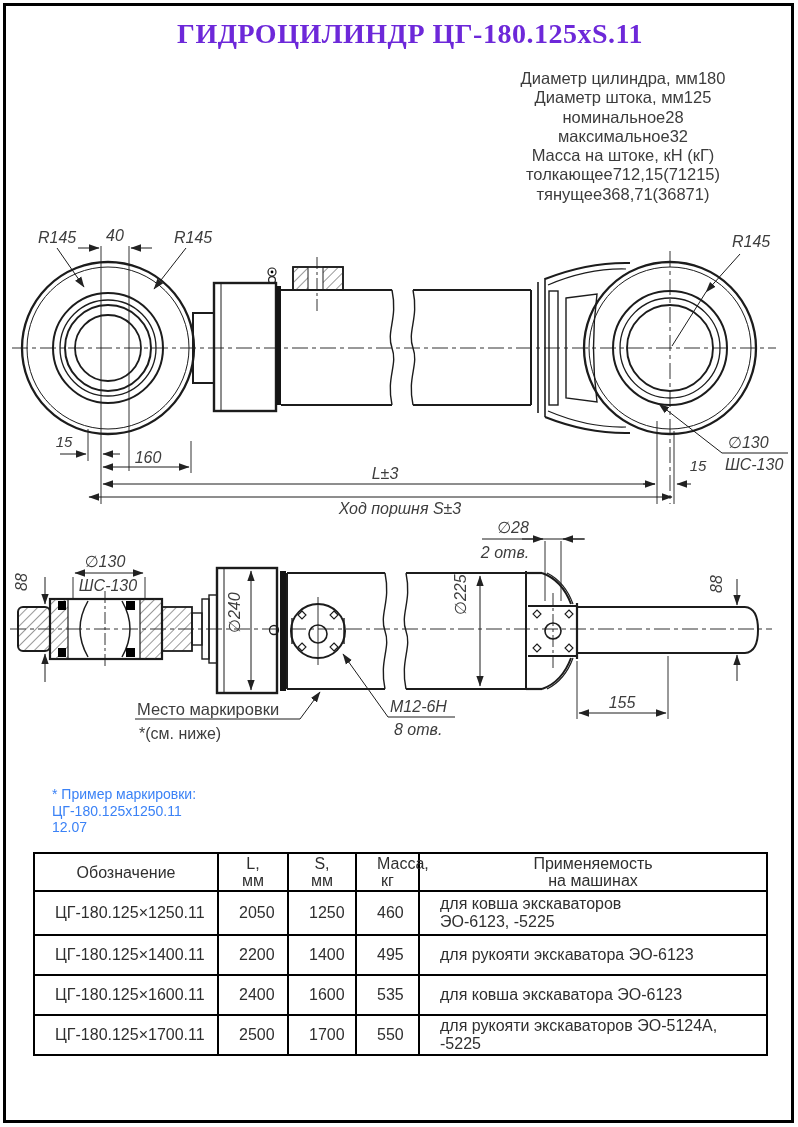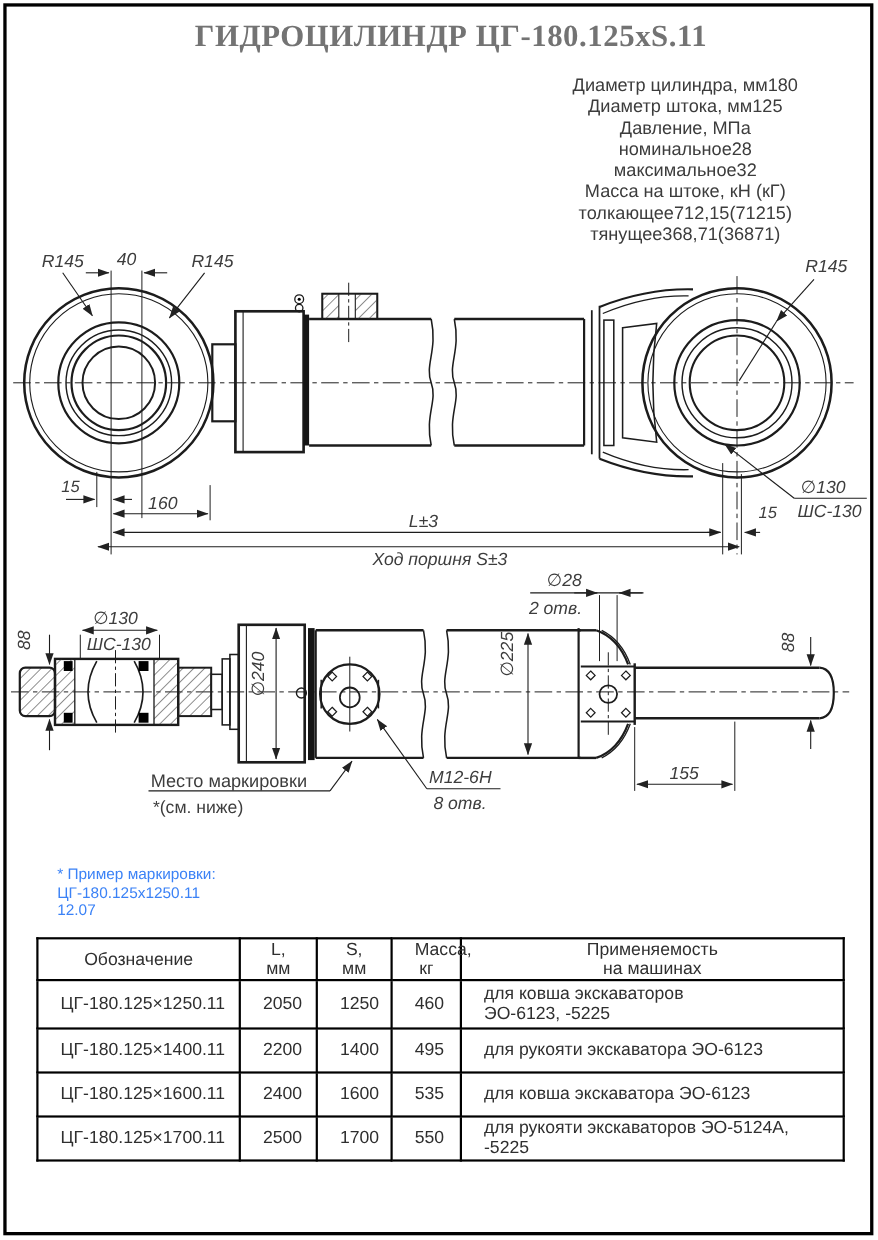--- a/index.html
+++ b/index.html
@@ -1,20 +1,20 @@
 <!DOCTYPE html>
 <html><head>
 <meta charset="utf-8">
 <style>
   html,body{margin:0;padding:0;background:#fff;}
   .page{position:relative;width:798px;height:1127px;background:#fff;overflow:hidden;
         font-family:"Liberation Sans","DejaVu Sans",sans-serif;color:#222;}
   .frame{position:absolute;left:3px;top:3px;right:4px;bottom:4px;border:3px solid #000;pointer-events:none;}
   .title{position:absolute;left:0;top:18px;width:100%;text-align:center;padding-left:22px;box-sizing:border-box;
-         font-family:"Liberation Serif","DejaVu Serif",serif;font-weight:bold;font-size:28px;letter-spacing:.5px;color:#737373;}
+         font-family:"Liberation Serif","DejaVu Serif",serif;font-weight:bold;font-size:28px;letter-spacing:.5px;color:#6d28d9;}
   .specs{position:absolute;left:489px;top:69px;width:268px;font-size:16.5px;line-height:19.3px;color:#3c3c3c;}
   .spec-row{display:flex;justify-content:center;white-space:nowrap;}
   .svgwrap{position:absolute;left:0;top:1px;text-align:right;}
   svg text{font-family:"Liberation Sans","DejaVu Sans",sans-serif;}
   .dim{font-size:15px;font-style:italic;fill:#3d3d3d;}
   .dim2{font-size:16px;font-style:italic;fill:#3d3d3d;}
   .note{position:absolute;left:52px;top:786px;font-size:14px;line-height:16.5px;color:#3b82f6;}
   table.spec-table{position:absolute;left:33px;top:852px;width:733px;border-collapse:collapse;table-layout:fixed;
         font-size:16px;color:#2f2f2f;}
   table.spec-table td,table.spec-table th{border:2px solid #000;padding:0 20px;font-weight:normal;}
@@ -36,24 +36,20 @@
   <div class="specs">
     <div class="spec-row">
         <span>Диаметр цилиндра, мм</span>
         <span>180</span>
       </div>
     <div class="spec-row">
         <span>Диаметр штока, мм</span>
         <span>125</span>
       </div>
     <div class="spec-row">
-        <span>Давление, МПа</span>
-        <span></span>
-      </div>
-    <div class="spec-row">
         <span>номинальное</span>
         <span>28</span>
       </div>
     <div class="spec-row">
         <span>максимальное</span>
         <span>32</span>
       </div>
     <div class="spec-row">
         <span>Масса на штоке, кН (кГ)</span>
         <span></span>

